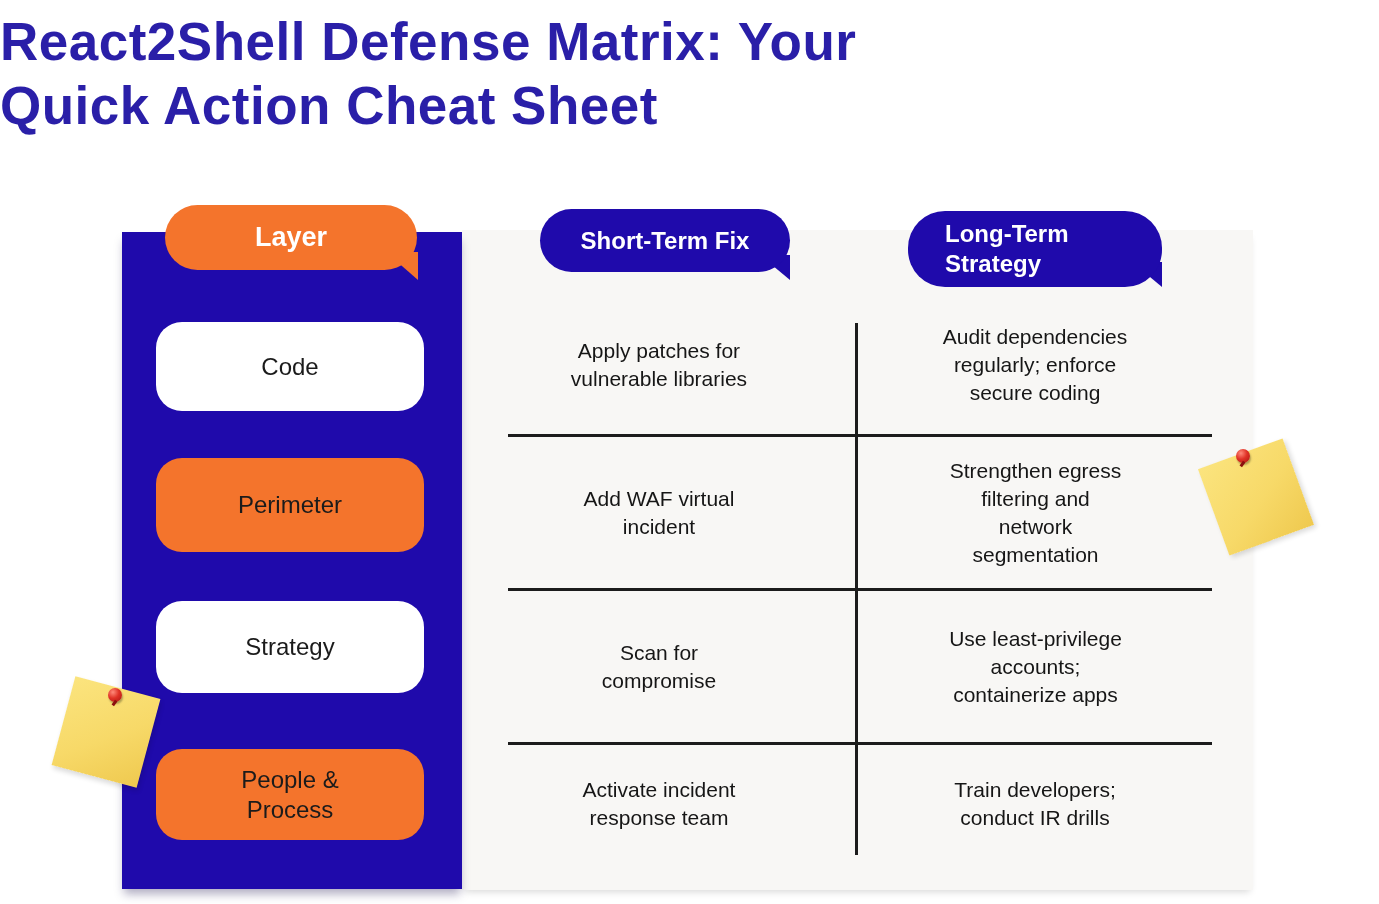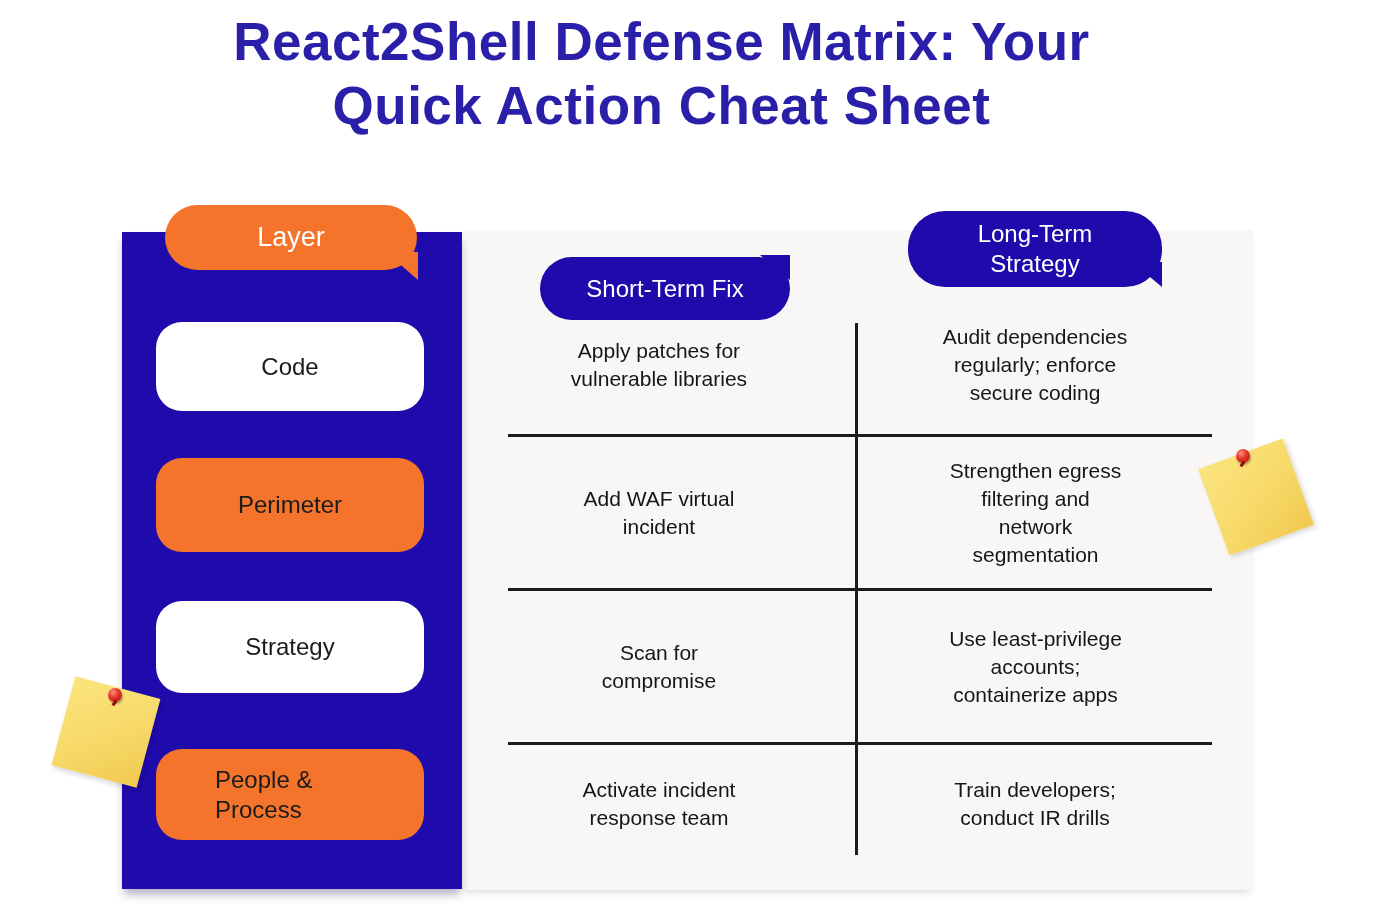--- a/index.html
+++ b/index.html
@@ -5,57 +5,57 @@
   html,body { margin:0; padding:0; background:#ffffff; }
   .canvas {
     position:relative; width:1379px; height:904px; overflow:hidden;
     background:#ffffff;
     font-family:"Liberation Sans", "DejaVu Sans", sans-serif;
   }
 
   
   .title {
     position:absolute; left:0; top:10px; width:1323px;
-    text-align:center; color:#2A1FA8; font-weight:bold;
+    text-align:left; color:#2A1FA8; font-weight:bold;
     font-size:53px; line-height:64px; letter-spacing:0.5px;
   }
 
   
   .gray-panel {
     position:absolute; left:462px; top:230px; width:791px; height:660px;
     background:#F8F7F5; z-index:0;
     box-shadow:0 5px 7px -3px rgba(0,0,0,0.15);
   }
   .blue-strip {
     position:absolute; left:122px; top:232px; width:340px; height:657px;
     background:#1F0AAB; z-index:1;
     box-shadow:0 7px 9px -2px rgba(30,20,80,0.35);
   }
 
   
   .bubble {
     position:absolute; z-index:3; display:flex; align-items:center; justify-content:center;
-    text-align:center; color:#ffffff; font-weight:normal;
+    text-align:left; color:#ffffff; font-weight:bold;
   }
   .bubble-tail {
     position:absolute; z-index:2;
     clip-path:polygon(0 0, 100% 0, 100% 100%);
   }
   .bubble-layer   { left:165px; top:205px; width:252px; height:65px; border-radius:33px; background:#F4742C; font-size:27px; }
   .tail-layer     { left:386px; top:252px; width:32px; height:28px; background:#F4742C; }
-  .bubble-short   { left:540px; top:209px; width:250px; height:63px; border-radius:32px; background:#1F0AAB; font-size:24px;margin-top:48px; }
+  .bubble-short   { left:540px; top:209px; width:250px; height:63px; border-radius:32px; background:#1F0AAB; font-size:24px; }
   .tail-short     { left:760px; top:255px; width:30px; height:25px; background:#1F0AAB; }
   .bubble-long    { left:908px; top:203px; width:254px; height:76px; border-radius:37px; background:#1F0AAB; font-size:24px; line-height:30px;margin-top:8px; }
   .bubble-long .bubble-label { width:180px; }
   .tail-long      { left:1132px; top:262px; width:30px; height:25px; background:#1F0AAB; }
 
   
   .layer-box {
     position:absolute; left:156px; width:268px; z-index:2;
-    display:flex; align-items:center; justify-content:center; 
+    display:flex; align-items:center; justify-content:center; text-align:center;
     border-radius:26px; font-size:24px; color:#1B1B1B; line-height:30px;
   }
   .layer-white  { background:#FFFFFF; }
   .layer-orange { background:#F4742C; }
   .box-code     { top:322px; height:89px; }
   .box-perim    { top:458px; height:94px; }
   .box-runtime  { top:601px; height:92px; }
   .box-people   { top:749px; height:91px; }
   .box-people .layer-label { width:150px; }
 

